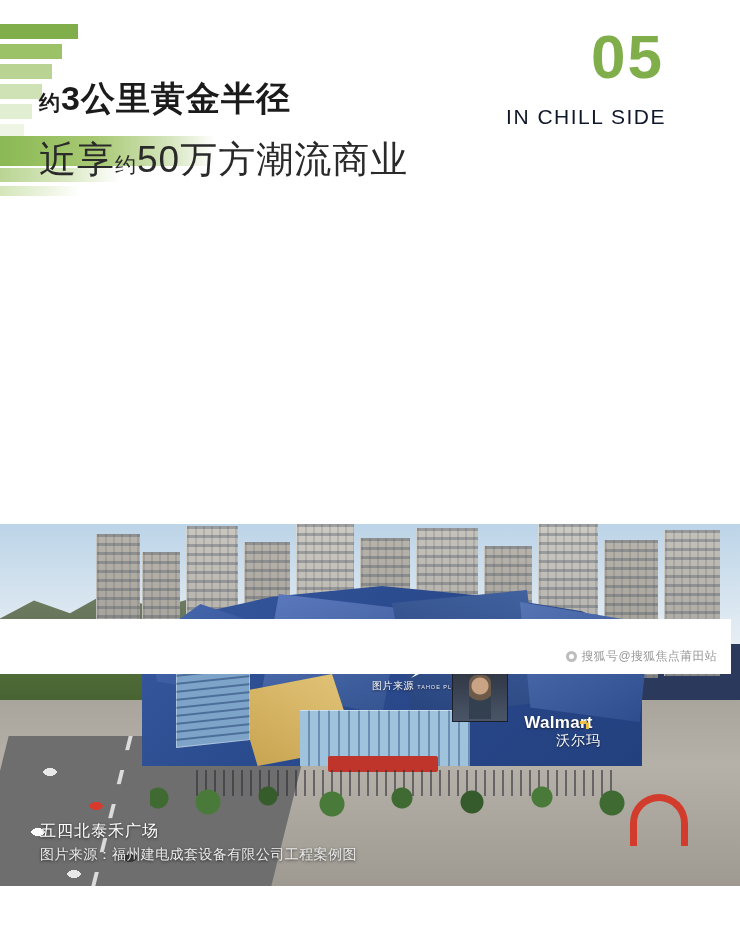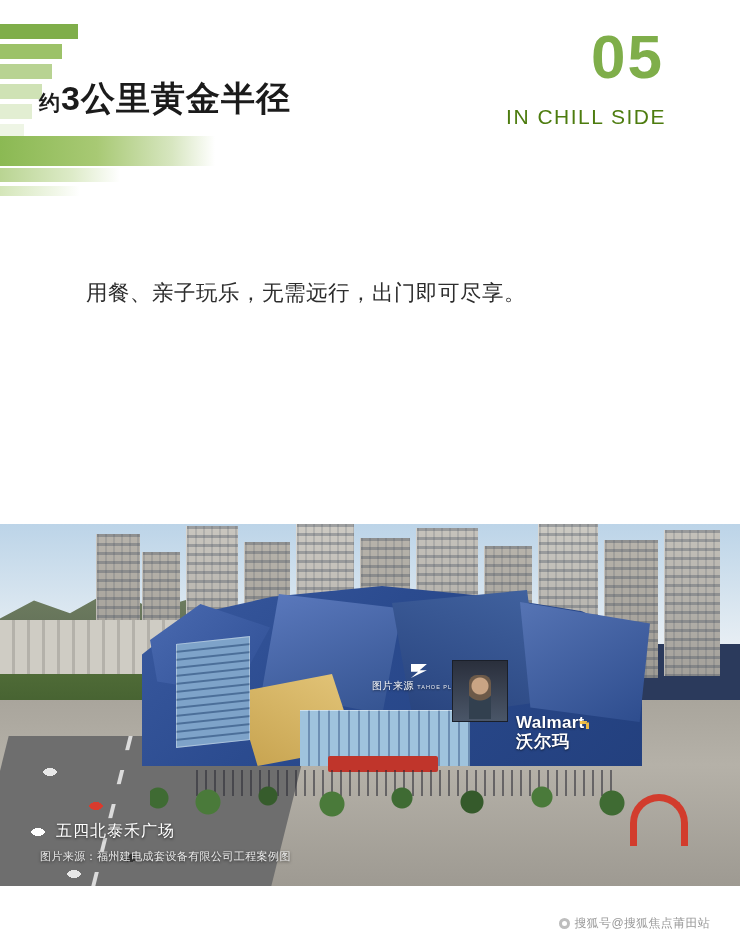--- a/index.html
+++ b/index.html
@@ -6,21 +6,21 @@
   html, body {
     width: 740px;
     height: 941px;
     background: #ffffff;
     font-family: "Liberation Sans", sans-serif;
     overflow: hidden;
   }
   .page {
     position: relative;
     width: 740px;
-    height: 941px;
+    height: 674px;
     background: #ffffff;
   }
 
   
   .header {
     position: relative;
     height: 230px;
     padding-top: 18px;
   }
   
@@ -92,21 +92,21 @@
     font-weight: bold;
     color: #7fae4a;
     letter-spacing: 2px;
     line-height: 1;
   }
   .section-en {
     position: absolute;
     right: 74px;
     top: 105px;
     font-size: 21px;
-    color: #4d7c0f;
+    color: #0f172a;
     letter-spacing: 1.5px;
     text-align: center;
   }
 
   
   .body-copy {
     padding: 40px 74px 0 86px;
     font-family: "Liberation Serif", serif;
     font-size: 21.5px;
     line-height: 2.22;
@@ -239,21 +239,21 @@
   .screen .figure {
     position: absolute; left: 16px; top: 14px; width: 22px; height: 44px;
     background: radial-gradient(circle at 50% 25%, #c9a484 0 8px, #6d5a49 9px 14px, #32404f 15px 40px);
     border-radius: 8px 8px 0 0;
   }
   .walmart {
     position: absolute; left: 516px; top: 190px;
     color: #ffffff; line-height: 1.1; text-shadow: 0 1px 2px rgba(0,0,0,.6);
   }
   .walmart .en { font-size: 17px; font-weight: bold; letter-spacing: .3px; text-align: center; }
-  .walmart .cn { font-size: 17px; font-weight: bold; letter-spacing: 1px; }
+  .walmart .cn { font-size: 14px; font-weight: normal; letter-spacing: 1px; margin-left: 40px; }
   .spark {
     position: absolute; left: 64px; top: 1px; width: 14px; height: 14px;
     background:
       linear-gradient(0deg, #f6c243 46%, transparent 47%) ,
       linear-gradient(60deg, #f6c243 46%, transparent 47%),
       linear-gradient(120deg, #f6c243 46%, transparent 47%);
     background-size: 3px 14px, 14px 3px, 14px 3px;
     background-position: center, center, center;
     background-repeat: no-repeat;
     opacity: .95;
@@ -287,41 +287,41 @@
   .cars {
     position: absolute; left: 10px; top: 238px; width: 220px; height: 120px;
     background-image: radial-gradient(ellipse 7px 4px at 40px 10px, #e8e8e8 0 100%, transparent 100%),
                       radial-gradient(ellipse 7px 4px at 86px 44px, #d83b2e 0 100%, transparent 100%),
                       radial-gradient(ellipse 7px 4px at 28px 70px, #ffffff 0 100%, transparent 100%),
                       radial-gradient(ellipse 7px 4px at 120px 96px, #3a3a3a 0 100%, transparent 100%),
                       radial-gradient(ellipse 7px 4px at 64px 112px, #e8e8e8 0 100%, transparent 100%);
   }
   .photo-caption {
     position: absolute;
-    left: 56px;
+    left: 40px;
     bottom: 44px;
     color: #ffffff;
     font-size: 16px;
     letter-spacing: 1px;
     text-shadow: 0 1px 3px rgba(0,0,0,.7);
   }
   .photo-credit {
     position: absolute;
     left: 40px;
     bottom: 22px;
     color: #ececec;
-    font-size: 11px;
+    font-size: 14px;
     letter-spacing: .4px;
     text-shadow: 0 1px 3px rgba(0,0,0,.7);
   }
 
   
   .footer {
     position: absolute;
-    left: 0; right: 16px; bottom: 0;
+    left: 0; right: 9px; bottom: 0;
     height: 55px;
     background: #ffffff;
   }
   .watermark {
     position: absolute;
     right: 14px;
     bottom: 9px;
     display: flex;
     align-items: center;
     gap: 5px;
@@ -357,25 +357,27 @@
     <div class="gradband2"></div>
     <div class="gradband3"></div>
 
     <div class="section-num">05</div>
     <div class="section-en">IN CHILL SIDE</div>
 
     <div class="titles">
       <div class="title-main">
         <span class="sm">约</span><span>3公里黄金半径</span>
       </div>
+      <div class="title-sub">
+        <span>近享</span><span class="sm">约</span><span>50万方潮流商业</span>
+      </div>
     </div>
   </div>
 
   <div class="body-copy">
-    <div>用餐、亲子玩乐，无需远行，出门即可尽享。</div>
   </div>
 
   <div class="photo-wrap">
     <div class="sky"></div>
     <div class="mountain"></div>
 
     <div class="tower t1">
         <div class="win"></div>
       </div>
     <div class="tower t2">

